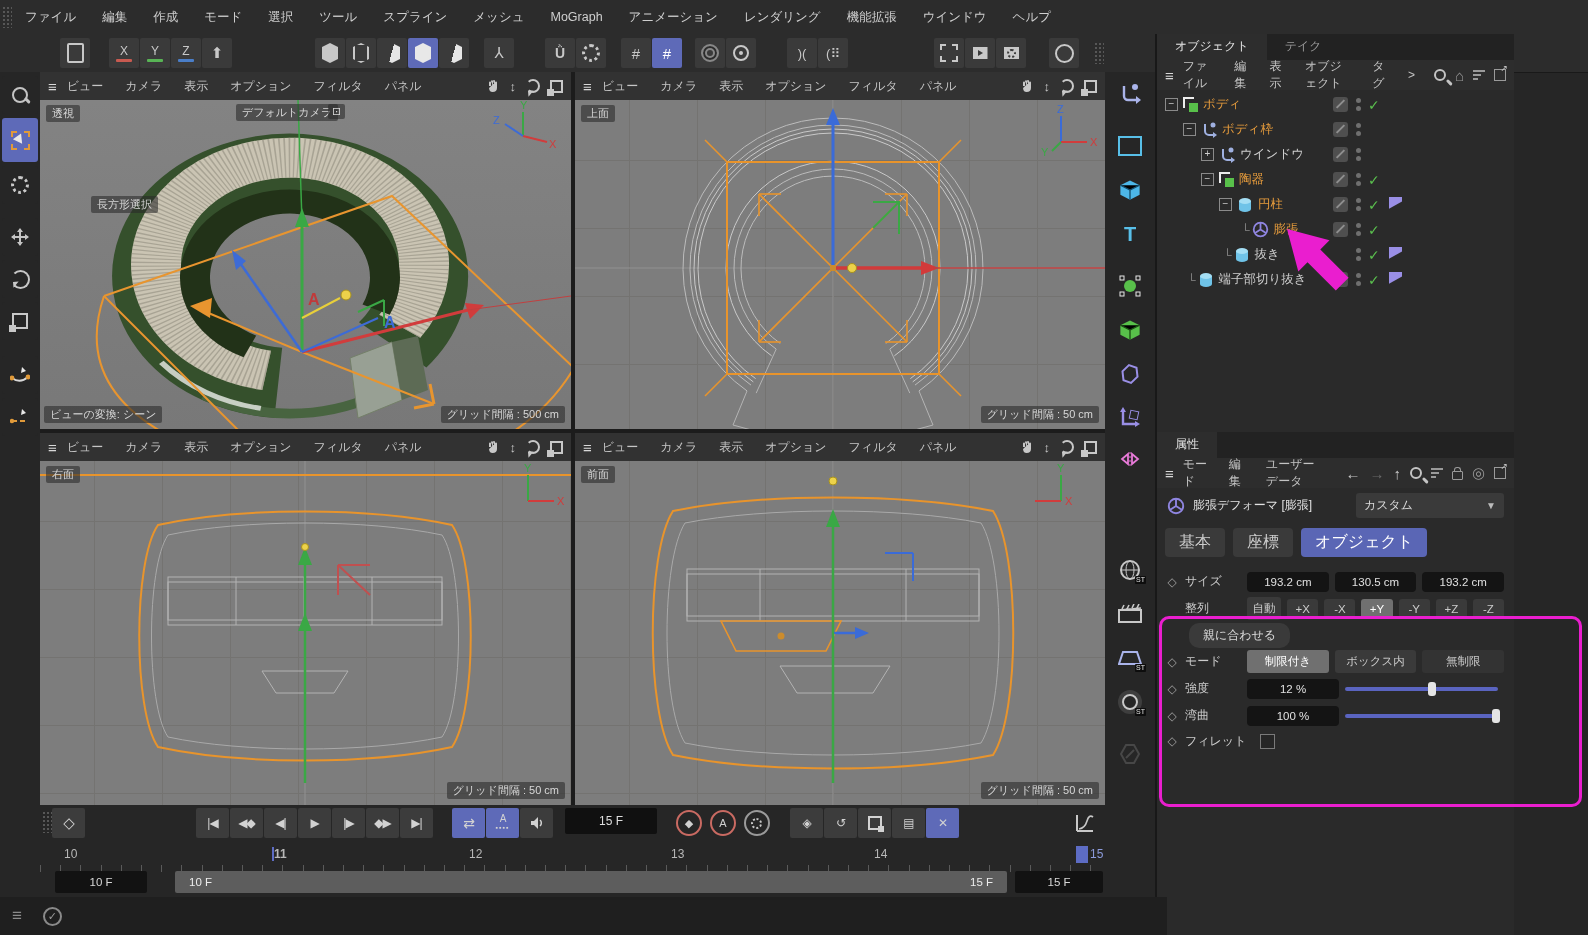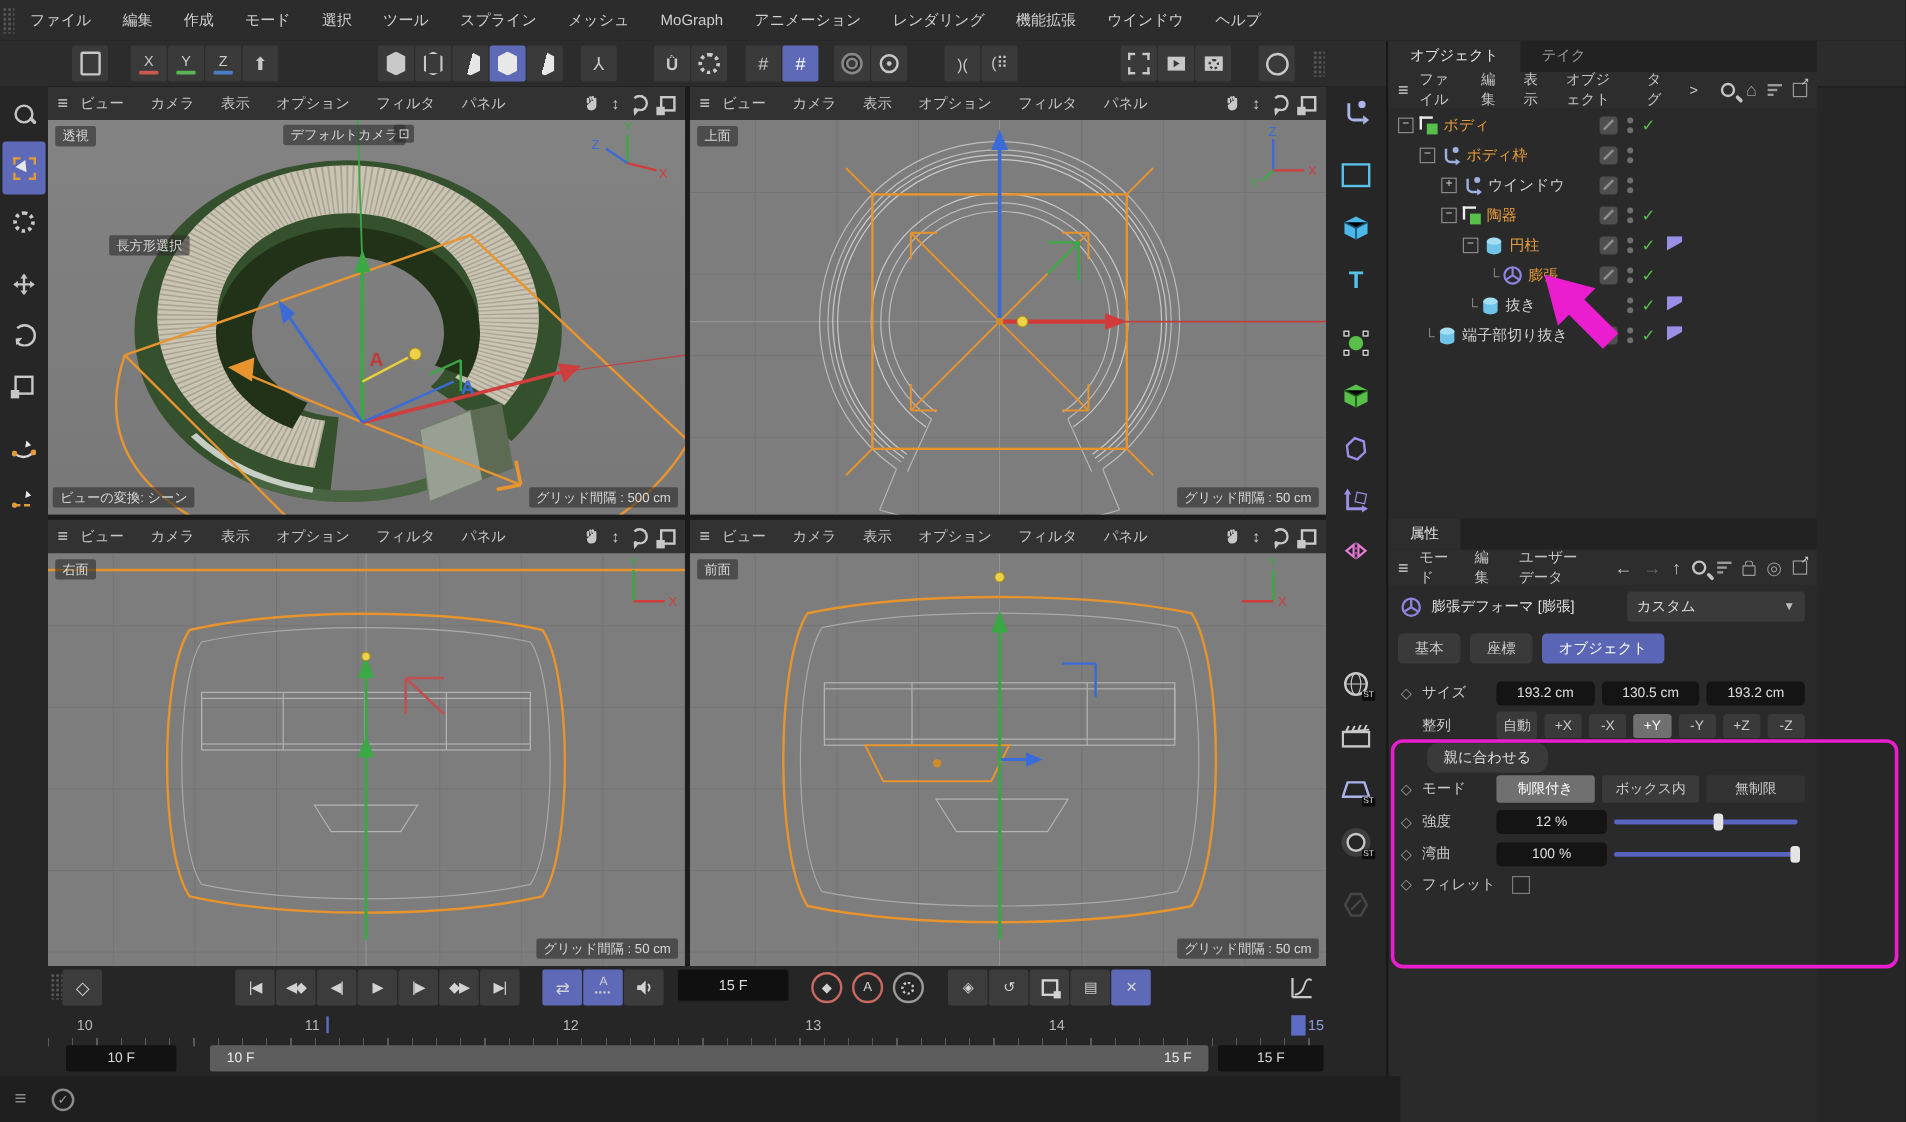--- a/index.html
+++ b/index.html
@@ -72,21 +72,21 @@
   .flagtag{display:inline-block;width:13px;height:13px;background:#9a8fe6;clip-path:polygon(0 0,100% 0,100% 38%,0 95%);}
   .matsphere{width:17px;height:17px;border-radius:50%;background:radial-gradient(circle at 35% 30%,#93c47c,#3a6b2a 55%,#142c0e);}
   .ico-null{width:15px;height:15px;position:relative;display:inline-block;}
   .ico-null:before{content:"";position:absolute;left:0;top:0;width:9px;height:9px;border-left:2.5px solid #ececec;border-top:2.5px solid #ececec;}
   .ico-null:after{content:"";position:absolute;right:0;bottom:0;width:9px;height:9px;background:#58c04a;}
   
   .atitlerow{display:flex;align-items:center;padding:5px 10px;}
   .dd{margin-left:auto;width:132px;background:#3a3a3a;border-radius:3px;padding:4px 8px;display:flex;align-items:center;color:#ddd;}
   .dd .car{margin-left:auto;color:#bbb;font-size:10px;}
   .atabs{display:flex;gap:8px;padding:5px 8px;}
-  .atab{background:#3a3a3a;color:#ccc;border-radius:4px;padding:4px 14px;font-size:12px;}
+  .atab{background:#3a3a3a;color:#ccc;border-radius:4px;padding:4px 14px;font-size:16px;}
   .atab.on{background:#5a66b5;color:#fff;}
   .asec{padding:6px 8px 2px;color:#d8d8d8;font-weight:bold;font-size:12px;}
   .arows{padding:6px 10px 0 8px;}
   .arow{display:flex;align-items:center;height:27px;gap:6px;}
   .dia{width:14px;color:#9a9a9a;font-size:12px;text-align:center;flex:none;}
   .albl{width:56px;color:#ccc;flex:none;}
   .vbox{background:#141414;color:#e0e0e0;text-align:center;border-radius:4px;padding:4px 0;font-size:11.5px;flex:1;}
   .abtn{background:#3a3a3a;color:#ccc;text-align:center;border-radius:3px;padding:4px 0;font-size:11.5px;}
   .abtn.lit{background:#707070;color:#fff;}
   .abtn.dim{background:#333;}
@@ -914,21 +914,21 @@
     <div class="tbtn" style="left:852px;top:3px;">▤</div>
     <div class="tbtn on" style="left:886px;top:3px;font-weight:bold;">✕</div>
     <div class="tbtn" style="left:1028px;top:3px;background:none;">
       <svg width="18" height="18" viewBox="0 0 18 18">
           <path d="M1 17h16 M1 17V1" stroke="#c8c8c8" stroke-width="2"></path>
           <path d="M3 15q6-1 8-8t6-4" stroke="#c8c8c8" fill="none" stroke-width="1.6"></path>
         </svg>
     </div>
 
     <span class="rulnum" style="left:24px;">10</span>
-    <span class="rulnum" style="left:214px;">11</span>
+    <span class="rulnum" style="left:234px;font-weight:bold;">11</span>
     <span class="rulnum" style="left:429px;">12</span>
     <span class="rulnum" style="left:631px;">13</span>
     <span class="rulnum" style="left:834px;">14</span>
     <span class="abs" style="left:1036px;top:41px;width:12px;height:17px;background:#5d6cc4;"></span>
     <span class="rulnum" style="left:1050px;color:#8c9bdc;">15</span>
     <span class="abs" style="left:232px;top:42px;width:2px;height:14px;background:#5d6cc4;"></span>
     <div class="ticks"></div>
 
     <div class="rfield" style="left:15px;width:92px;">10 F</div>
     <div class="rtrack" style="left:135px;width:832px;">

